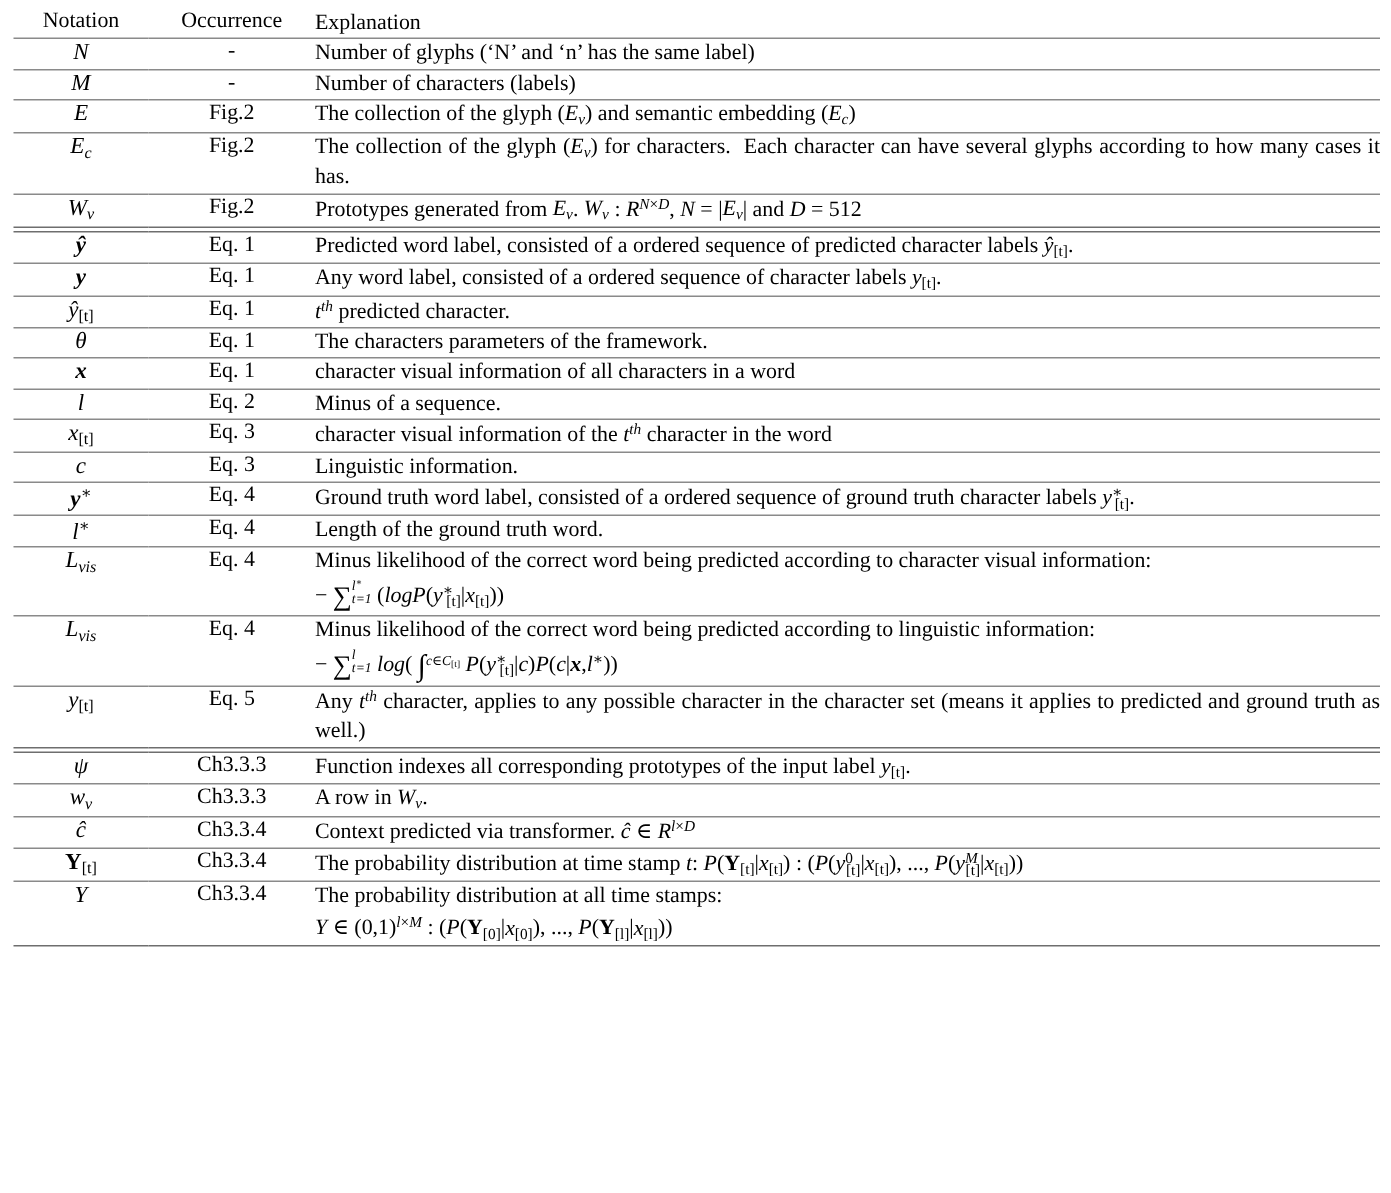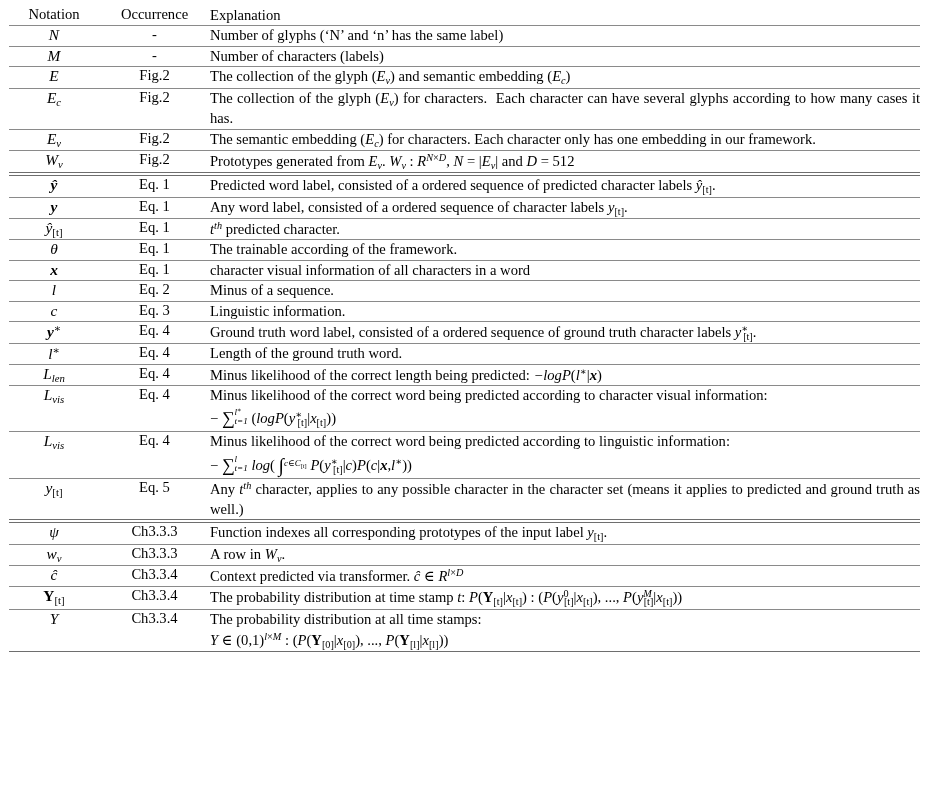--- a/index.html
+++ b/index.html
@@ -159,25 +159,20 @@
       <td class="cell-occurrence">Fig.2</td>
       <td class="cell-explanation">The collection of the glyph (<span class="mi">E<sub class="msub">v</sub></span>) and semantic embedding (<span class="mi">E<sub class="msub">c</sub></span>)</td>
     </tr>
 
     <tr class="rule-mid">
       <td class="cell-notation nota"><span class="mi">E<sub class="msub">c</sub></span></td>
       <td class="cell-occurrence">Fig.2</td>
       <td class="cell-explanation">The collection of the glyph (<span class="mi">E<sub class="msub">v</sub></span>) for characters.&nbsp; Each character can have several glyphs according to how many cases it has.</td>
     </tr>
 
-    <tr class="rule-mid">
-      <td class="cell-notation nota"><span class="mi">E<sub class="msub">v</sub></span></td>
-      <td class="cell-occurrence">Fig.2</td>
-      <td class="cell-explanation">The semantic embedding (<span class="mi">E<sub class="msub">c</sub></span>) for characters. Each character only has one embedding in our framework.</td>
-    </tr>
 
     <tr class="rule-mid">
       <td class="cell-notation nota"><span class="mi">W<sub class="msub">v</sub></span></td>
       <td class="cell-occurrence">Fig.2</td>
       <td class="cell-explanation">Prototypes generated from <span class="mi">E<sub class="msub">v</sub></span>. <span class="mi">W<sub class="msub">v</sub></span> : <span class="mi">R</span><sup class="msup">N<span class="mn">×</span>D</sup>, <span class="mi">N</span> = |<span class="mi">E<sub class="msub">v</sub></span>| and <span class="mi">D</span> = 512</td>
     </tr>
 
     <tr class="rule-double-a">
           <td colspan="3" style="height:2px;padding:0;border-right:0;"></td>
         </tr>
@@ -195,60 +190,60 @@
 
     <tr class="rule-mid">
       <td class="cell-notation nota"><span class="mi">ŷ<sub class="msub-up">[t]</sub></span></td>
       <td class="cell-occurrence">Eq. 1</td>
       <td class="cell-explanation"><span class="mi">t</span><sup class="msup">th</sup> predicted character.</td>
     </tr>
 
     <tr class="rule-mid">
       <td class="cell-notation nota"><span class="mi">θ</span></td>
       <td class="cell-occurrence">Eq. 1</td>
-      <td class="cell-explanation">The trainable according of the framework.</td>
+      <td class="cell-explanation">The characters parameters of the framework.</td>
     </tr>
 
     <tr class="rule-mid">
       <td class="cell-notation nota"><span class="mb">x</span></td>
       <td class="cell-occurrence">Eq. 1</td>
       <td class="cell-explanation">character visual information of all characters in a word</td>
     </tr>
 
     <tr class="rule-mid">
       <td class="cell-notation nota"><span class="mi">l</span></td>
       <td class="cell-occurrence">Eq. 2</td>
       <td class="cell-explanation">Minus of a sequence.</td>
     </tr>
 
+    <tr class="rule-mid">
+      <td class="cell-notation nota"><span class="mi">x<sub class="msub-up">[t]</sub></span></td>
+      <td class="cell-occurrence">Eq. 3</td>
+      <td class="cell-explanation">character visual information of the <span class="mi">t</span><sup class="msup">th</sup> character in the word</td>
+    </tr>
 
     <tr class="rule-mid">
       <td class="cell-notation nota"><span class="mi">c</span></td>
       <td class="cell-occurrence">Eq. 3</td>
       <td class="cell-explanation">Linguistic information.</td>
     </tr>
 
     <tr class="rule-mid">
       <td class="cell-notation nota"><span class="mb">y</span><sup class="msup-n">∗</sup></td>
       <td class="cell-occurrence">Eq. 4</td>
       <td class="cell-explanation">Ground truth word label, consisted of a ordered sequence of ground truth character labels <span class="mi">y</span><sup class="msup-n">∗</sup><sub class="msub-up" style="margin-left:-0.5em;">[t]</sub>.</td>
     </tr>
 
     <tr class="rule-mid">
       <td class="cell-notation nota"><span class="mi">l</span><sup class="msup-n">∗</sup></td>
       <td class="cell-occurrence">Eq. 4</td>
       <td class="cell-explanation">Length of the ground truth word.</td>
     </tr>
 
 
-    <tr class="rule-mid">
-      <td class="cell-notation nota"><span class="mi">L<sub class="msub">len</sub></span></td>
-      <td class="cell-occurrence">Eq. 4</td>
-      <td class="cell-explanation">Minus likelihood of the correct length being predicted: <span class="mi">−logP</span>(<span class="mi">l</span><sup class="msup-n">∗</sup>|<span class="mb">x</span>)</td>
-    </tr>
 
     <tr class="rule-mid">
       <td class="cell-notation nota"><span class="mi">L<sub class="msub">vis</sub></span></td>
       <td class="cell-occurrence">Eq. 4</td>
       <td class="cell-explanation">Minus likelihood of the correct word being predicted according to character visual information: <span class="formula-line">− <span class="sumop">∑</span><span class="sumlim"><span class="up"><span class="mi">l</span><sup class="msup-n">∗</sup></span><span class="lo">t=1</span></span> (<span class="mi">logP</span>(<span class="mi">y</span><sup class="msup-n">∗</sup><sub class="msub-up" style="margin-left:-0.45em;">[t]</sub>|<span class="mi">x<sub class="msub-up">[t]</sub></span>))</span></td>
     </tr>
 
     <tr class="rule-mid">
       <td class="cell-notation nota"><span class="mi">L<sub class="msub">vis</sub></span></td>
       <td class="cell-occurrence">Eq. 4</td>

